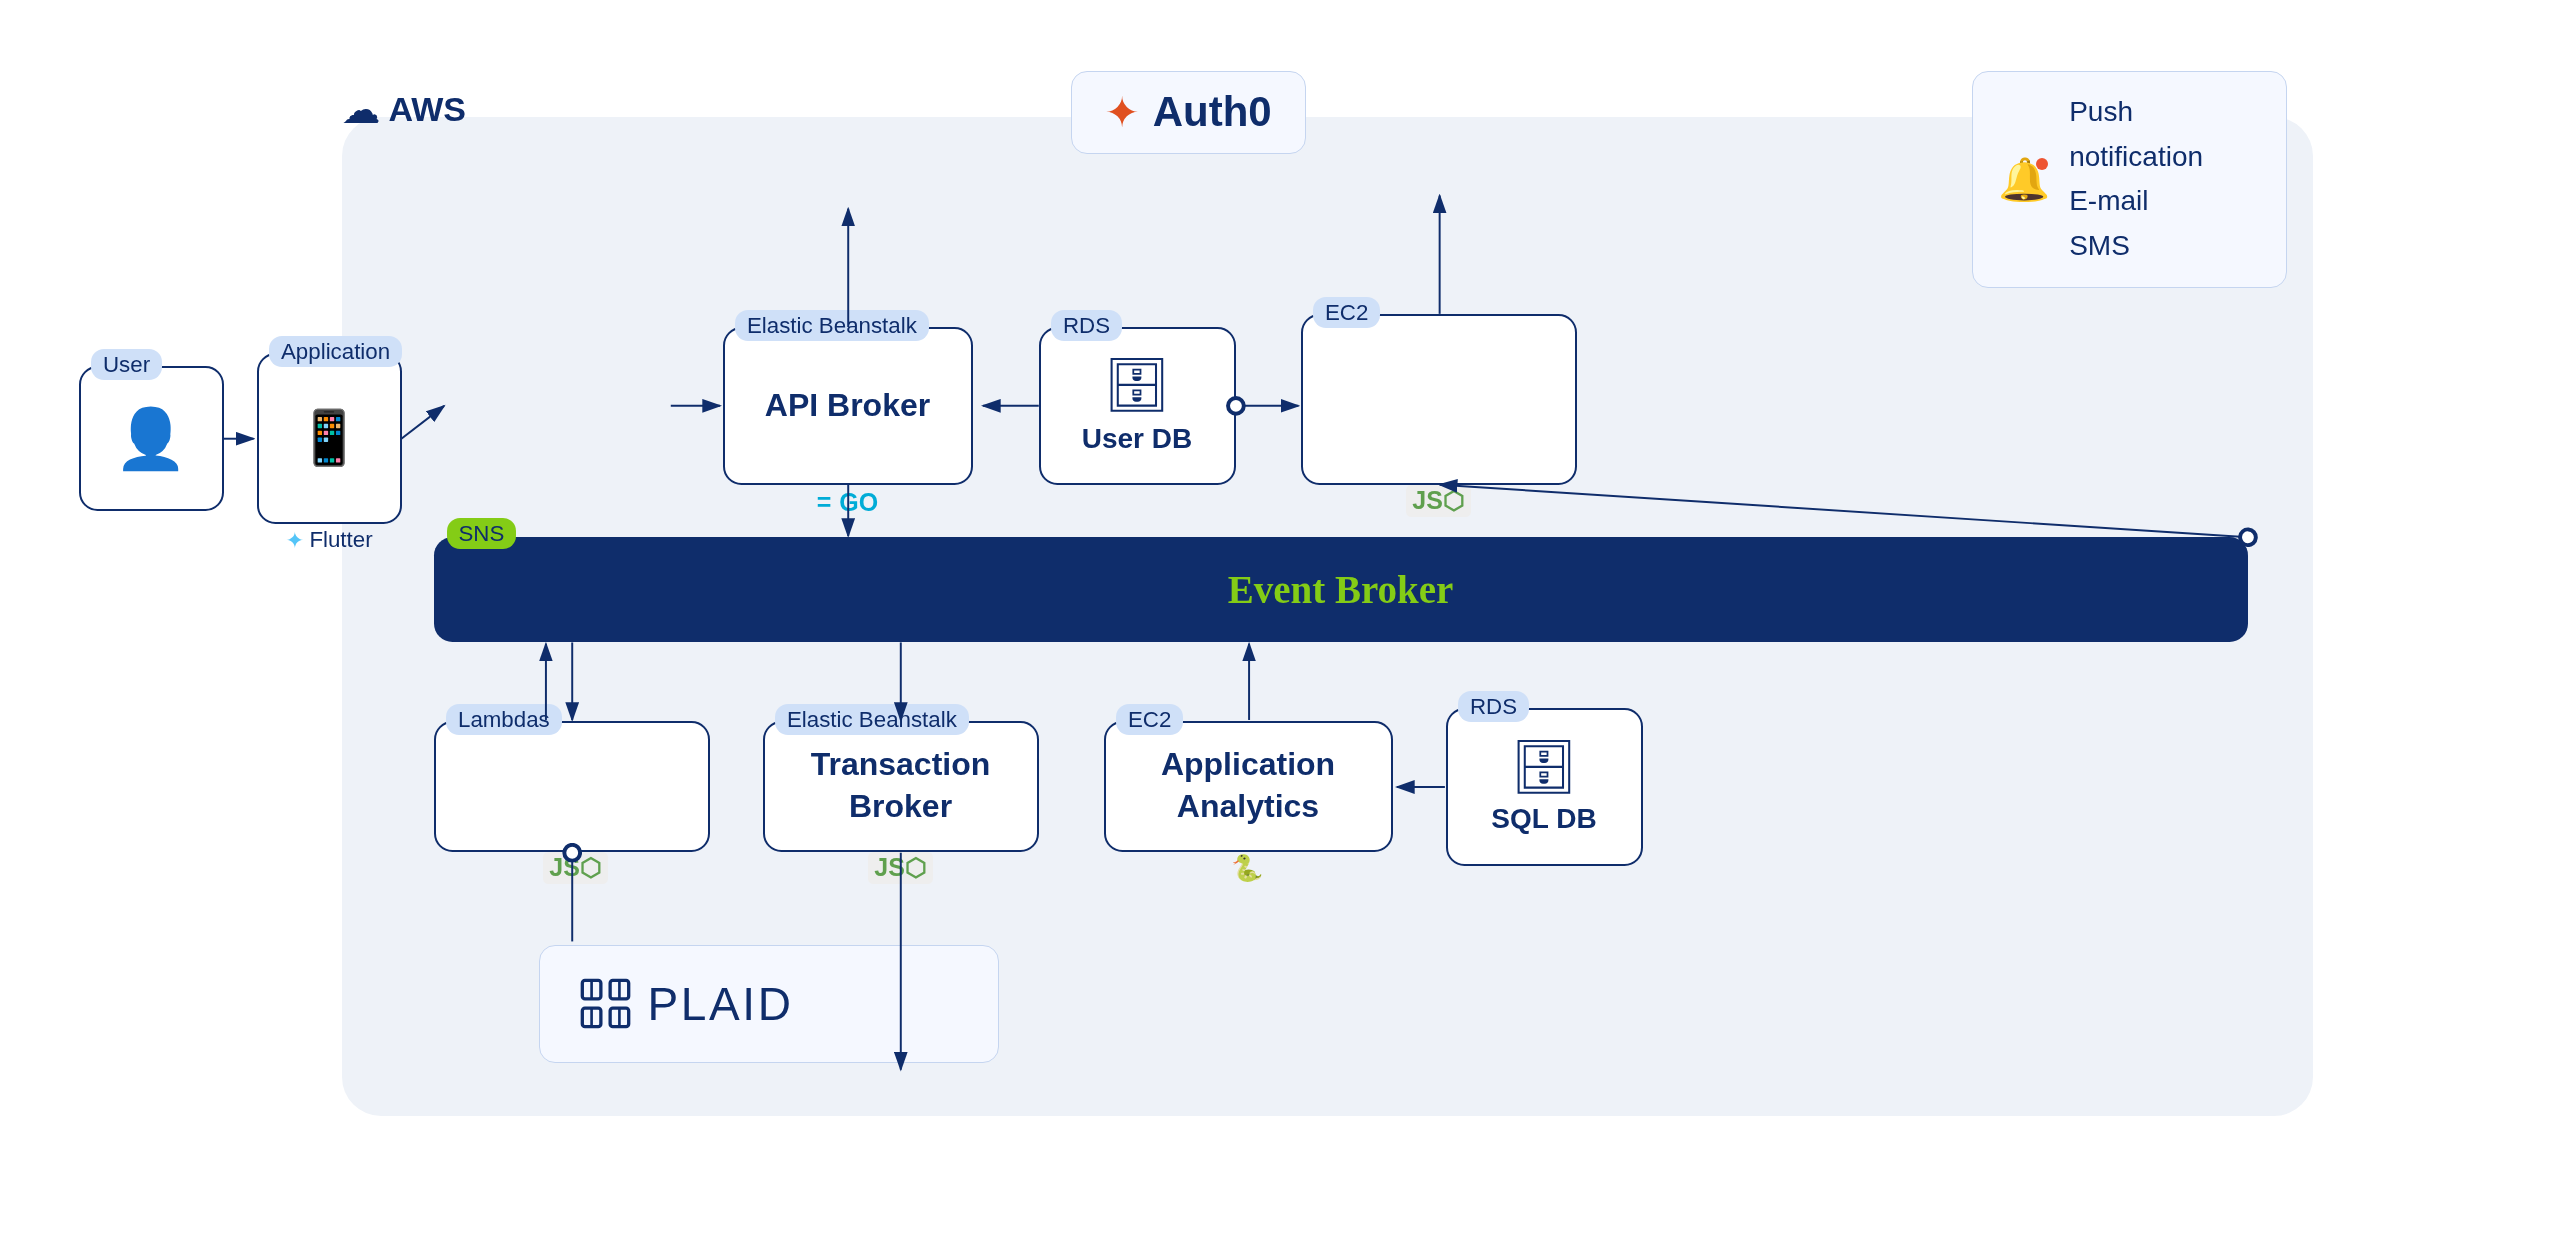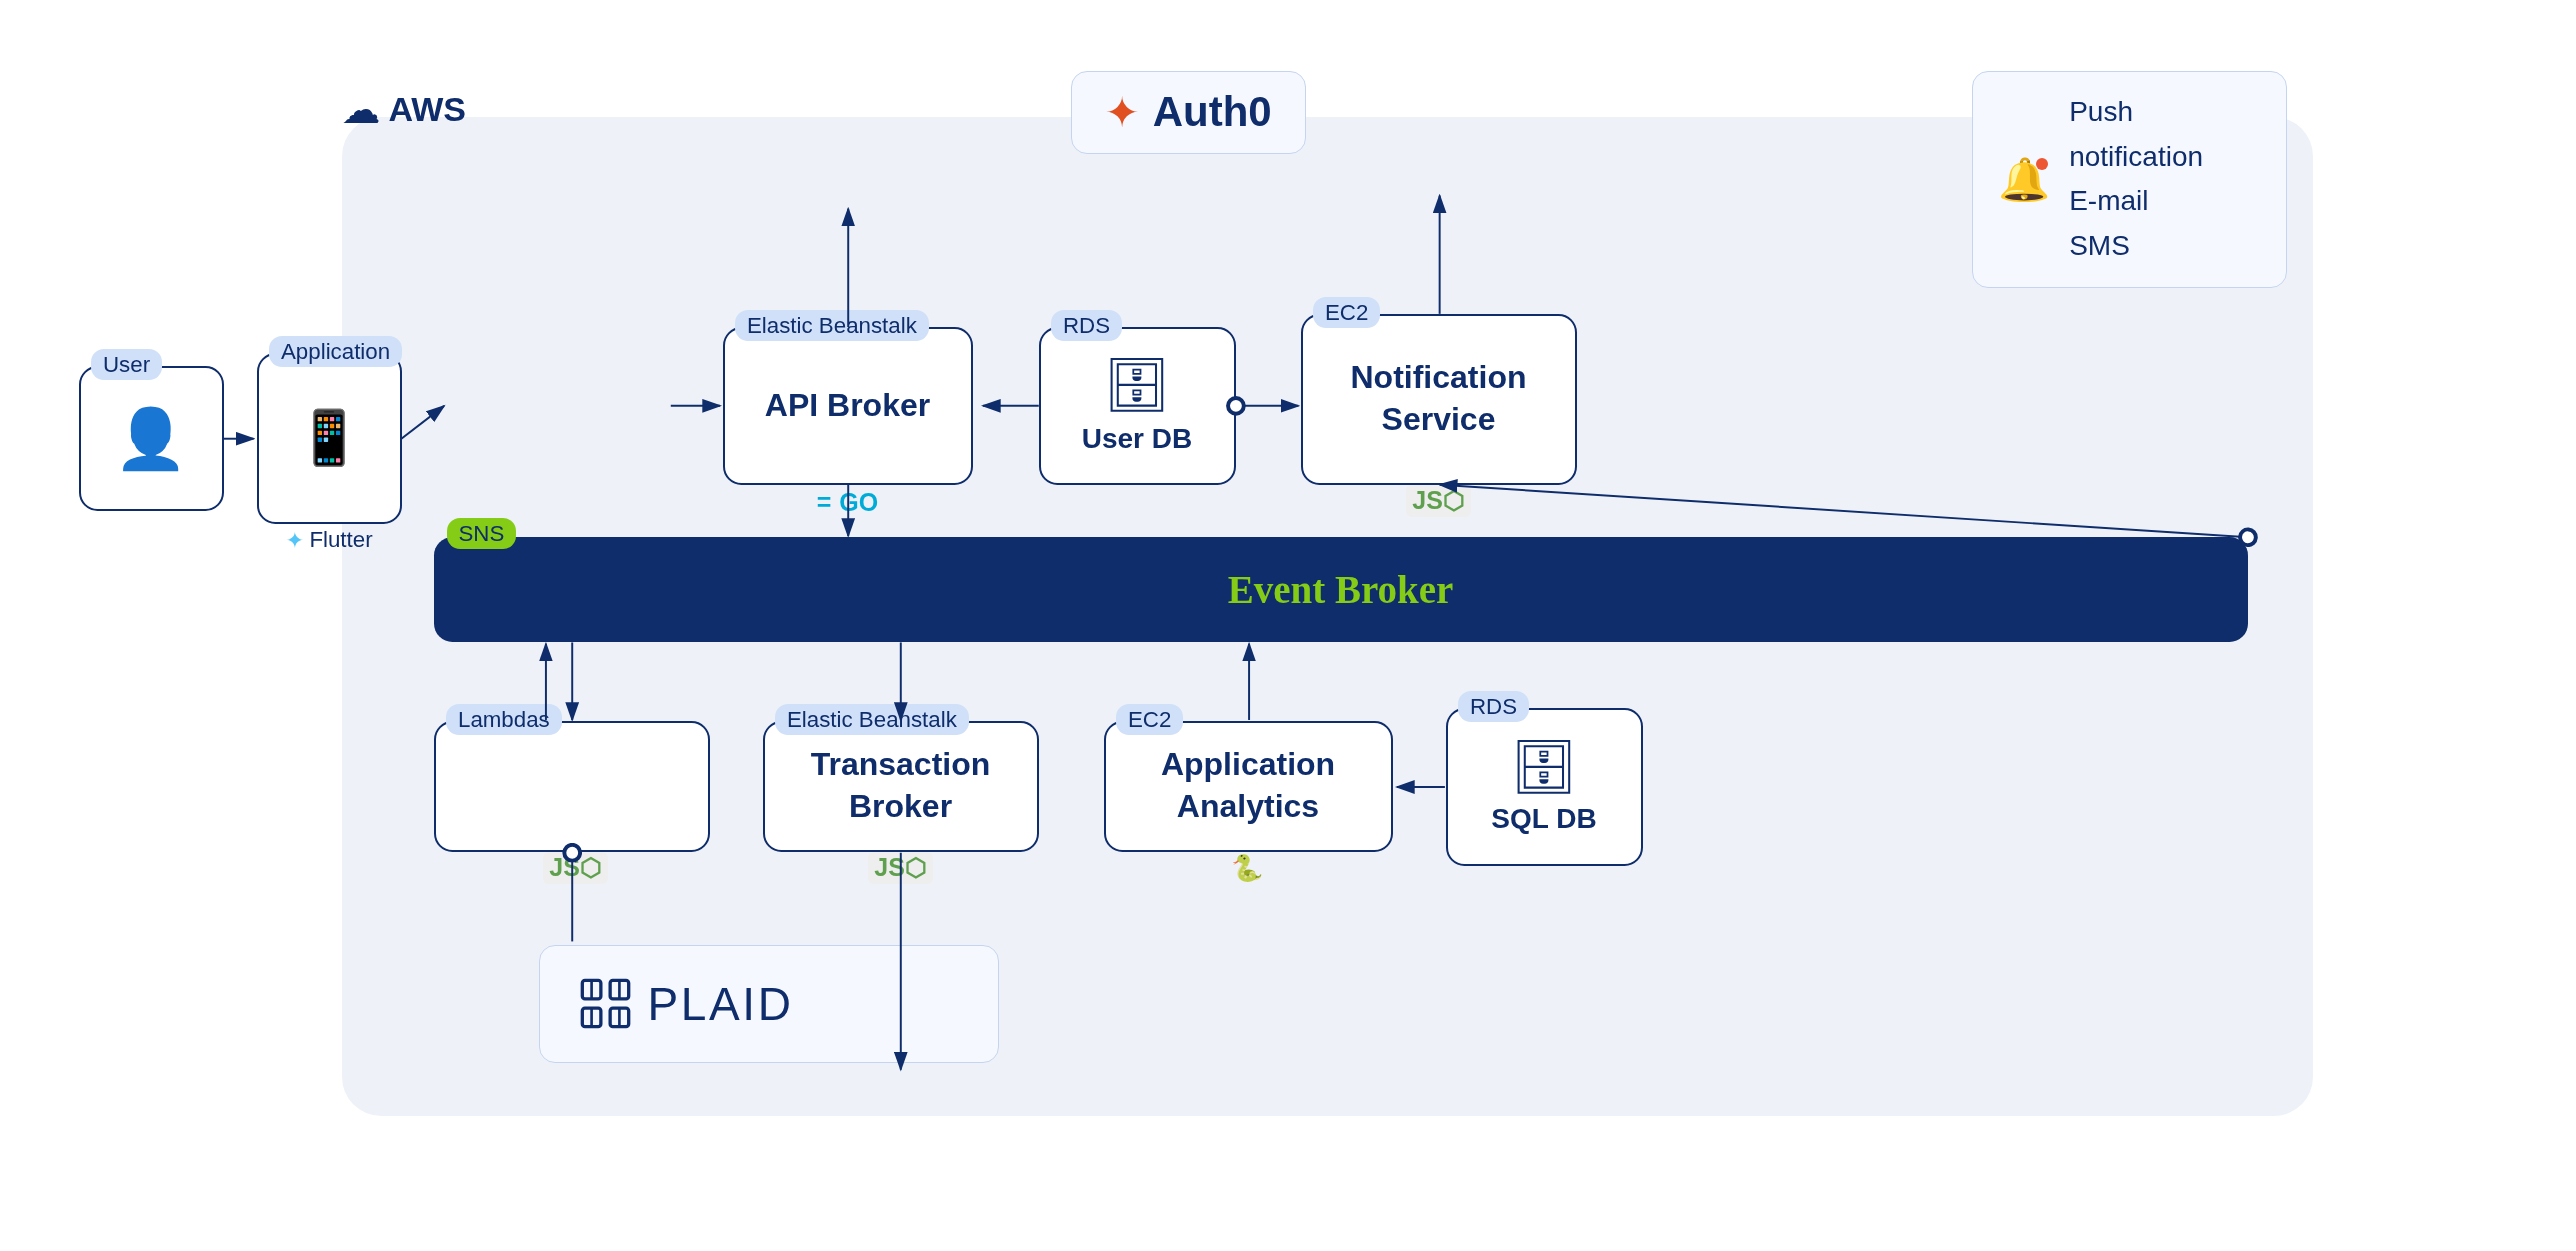--- a/index.html
+++ b/index.html
@@ -240,21 +240,20 @@
   </div>
 
   <div class="node" style="left:973px; top:276px; width:197px; height:158px;">
     <span class="node-label-tag">RDS</span>
     <span style="font-size:53px; color:#0f2d6b;">🗄</span>
     <span class="node-title" style="font-size:28px; margin-top:5.3px;">User DB</span>
   </div>
 
   <div class="node" style="left:1235px; top:263px; width:276px; height:171px;">
     <span class="node-label-tag">EC2</span>
-    <span class="node-title">Notification Service</span>
     <div class="node-sublabel" style="bottom:-34px;">
       <span style="font-size:25px; color:#5fa04e; font-weight:700; background:#eee; border-radius:5.3px; padding:1.3px 6.6px;">JS⬡</span>
     </div>
   </div>
 
   <div class="event-broker" style="left:368px; top:486px; width:1814px; height:105px;">
     <span class="event-broker-tag">SNS</span>
     <span class="event-broker-title">Event Broker</span>
   </div>
 

